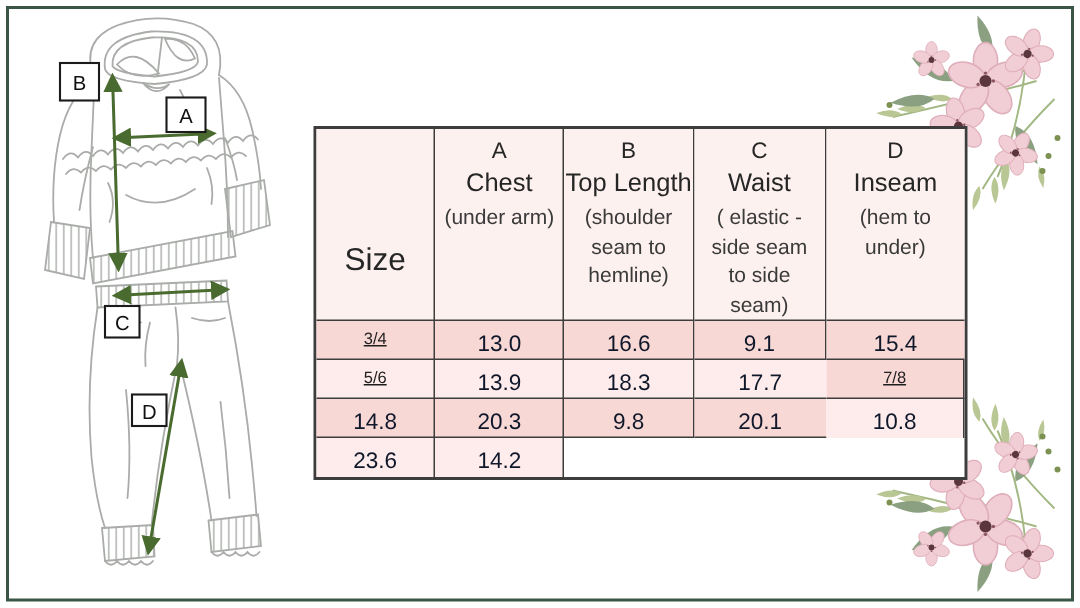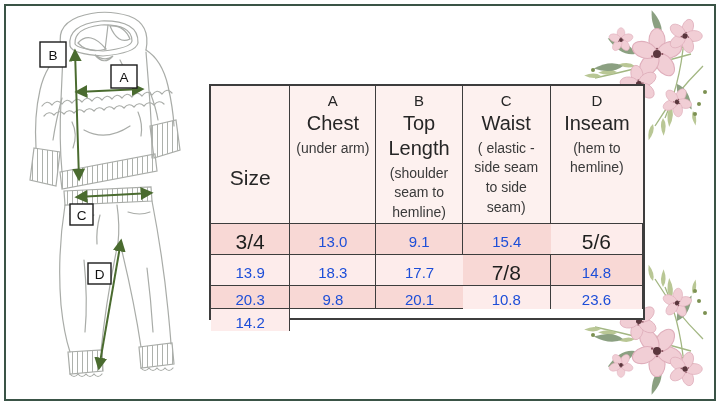--- a/index.html
+++ b/index.html
@@ -23,29 +23,29 @@
     border:2px solid #3d3d3d;
     box-sizing:border-box;
   }
   .cell { border-right:1px solid #3d3d3d; border-bottom:1px solid #3d3d3d; box-sizing:border-box; }
   .cell.lc { border-right:none; }
   .cell.lr { border-bottom:none; }
 
   .th { background:#fdf1ef; display:flex; flex-direction:column; align-items:center;
         justify-content:flex-start; padding-top:6px; text-align:center; }
   .th-letter { font-size:15px; color:#262626; line-height:1.25; }
-  .th-name   { font-size:20px; color:#262626; line-height:1.25; }
+  .th-name   { font-size:17px; color:#262626; line-height:1.25; }
   .th-note   { font-size:14px; color:#3a3a3a; margin-top:3px; line-height:1.4; padding:0 5px; }
   .th-size   { justify-content:center; padding-top:0; }
   .size-title{ font-size:21px; color:#262626;margin-top:48px; }
 
   .sz  { display:flex; justify-content:center; align-items:flex-start; padding-top:6px;
-         font-size:21px; color:#1e1e1e; }
+         font-size:11px; color:#1e1e1e;text-decoration:underline; }
   .val { display:flex; justify-content:center; align-items:center; padding-top:5px;
-         font-size:15px; color:#1d4ed8; }
+         font-size:15px; color:#0f172a; }
   .rd { background:#f8d8d5; }
   .rl { background:#fdeceb; }
 </style>
 </head>
 <body>
 
 <div class="frame"></div>
 
 <svg class="scene" viewBox="0 0 720 405">
   <defs>
@@ -205,25 +205,26 @@
     <span class="th-note">(shoulder seam to hemline)</span>
   </div>
   <div class="cell th">
     <span class="th-letter">C</span>
     <span class="th-name">Waist</span>
     <span class="th-note">( elastic -side seam to side seam)</span>
   </div>
   <div class="cell th lc">
     <span class="th-letter">D</span>
     <span class="th-name">Inseam</span>
-    <span class="th-note">(hem to hemline)</span>
+    <span class="th-note">(hem to under)</span>
   </div>
 
   <div class="cell sz rd">3/4</div>
   <div class="cell val rd">13.0</div>
+  <div class="cell val rd">16.6</div>
   <div class="cell val rd">9.1</div>
   <div class="cell val rd lc">15.4</div>
 
   <div class="cell sz rl">5/6</div>
   <div class="cell val rl">13.9</div>
   <div class="cell val rl">18.3</div>
   <div class="cell val rl lc">17.7</div>
 
   <div class="cell sz rd">7/8</div>
   <div class="cell val rd">14.8</div>

